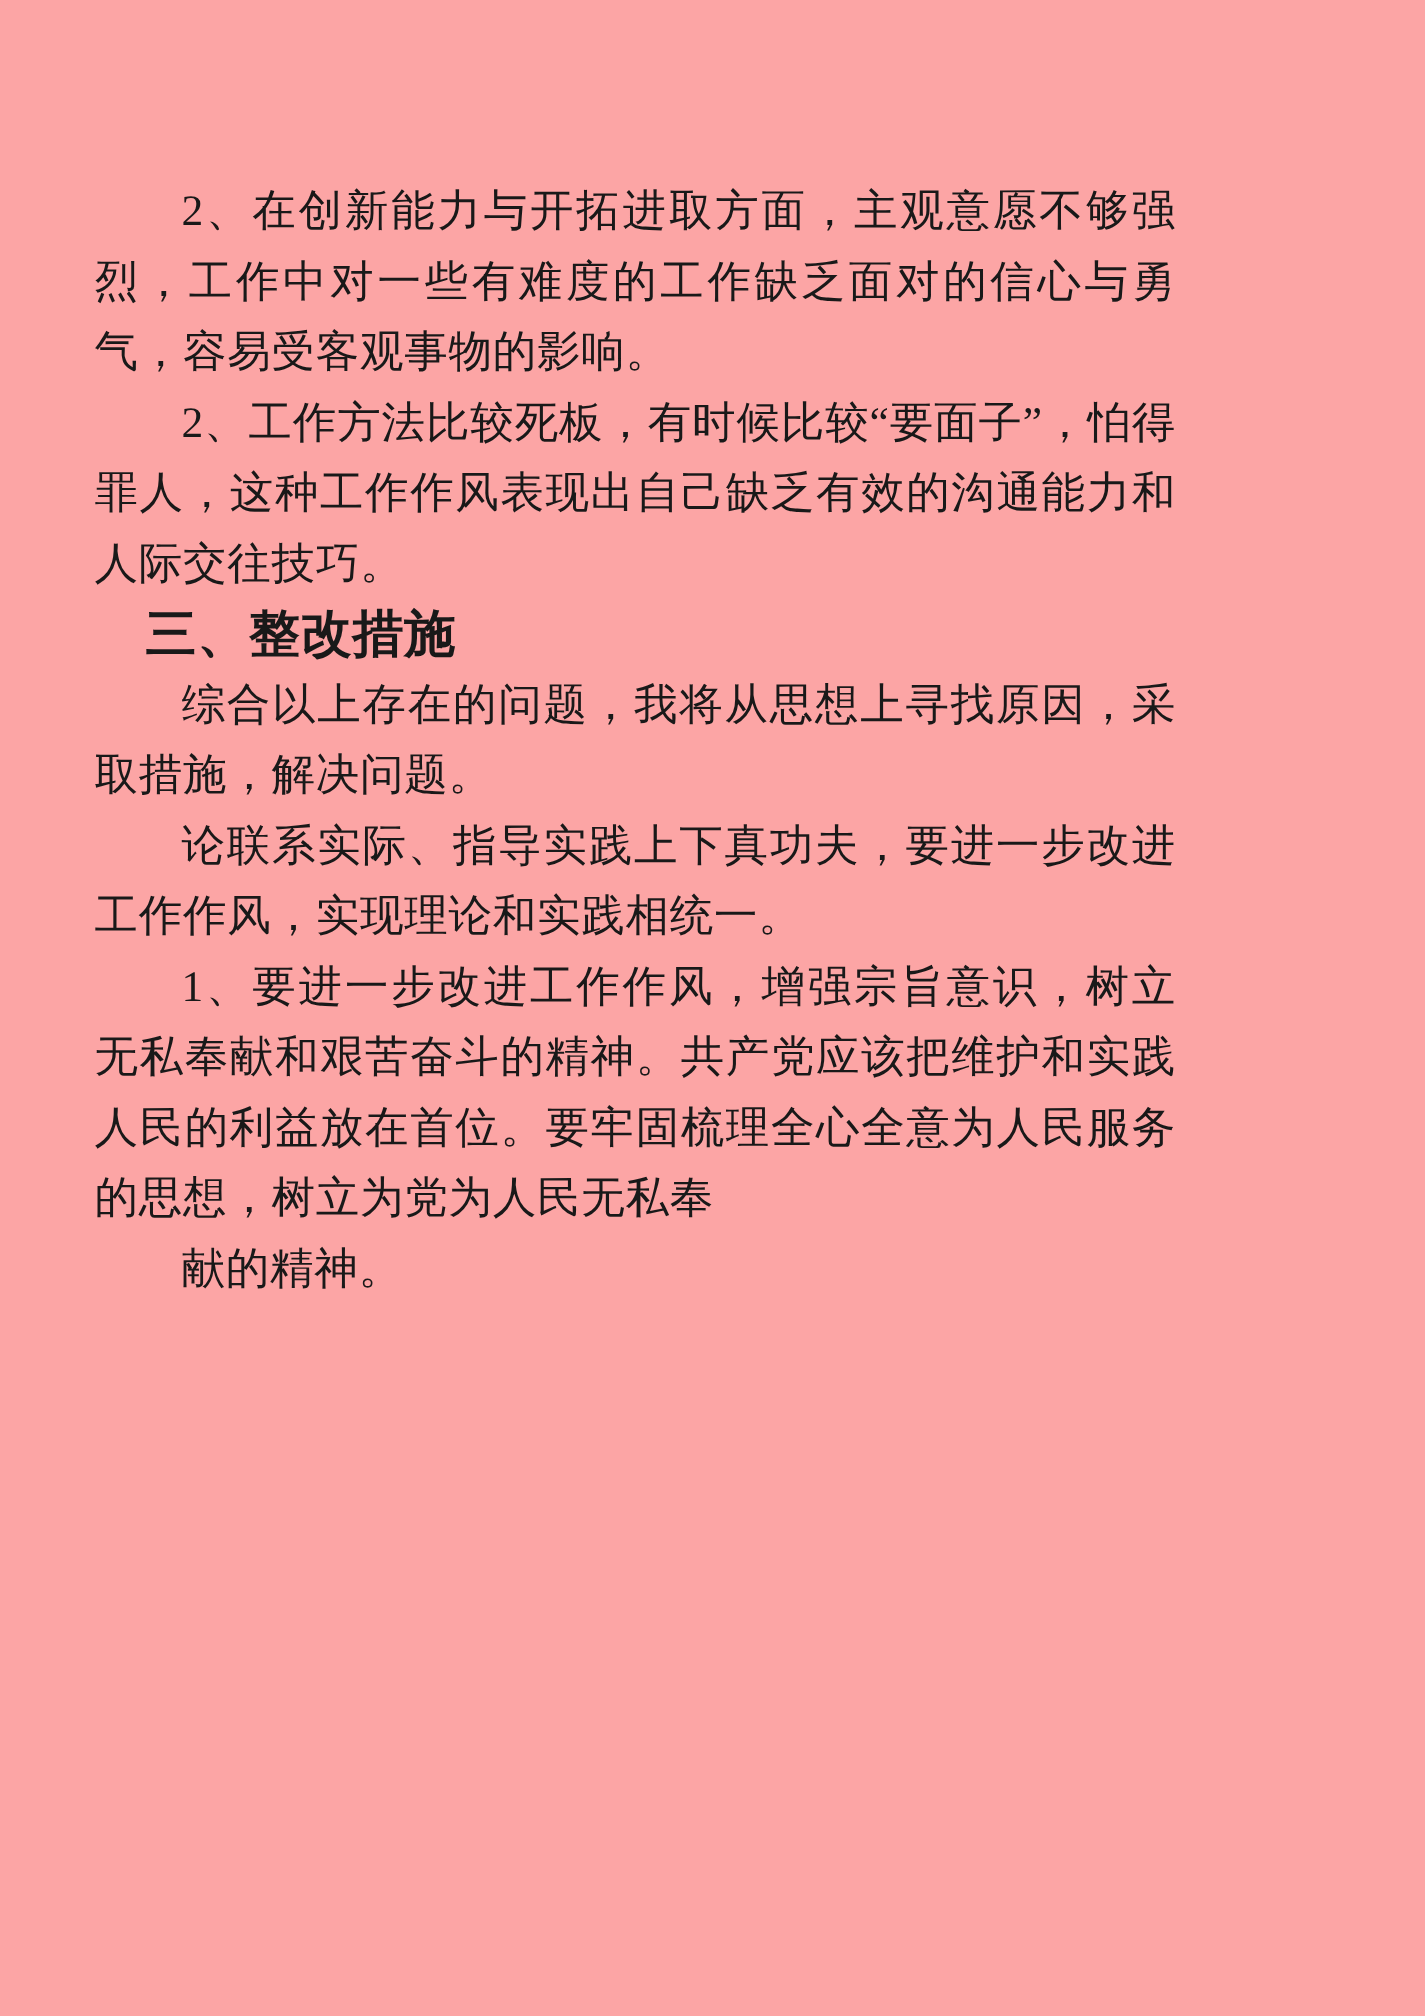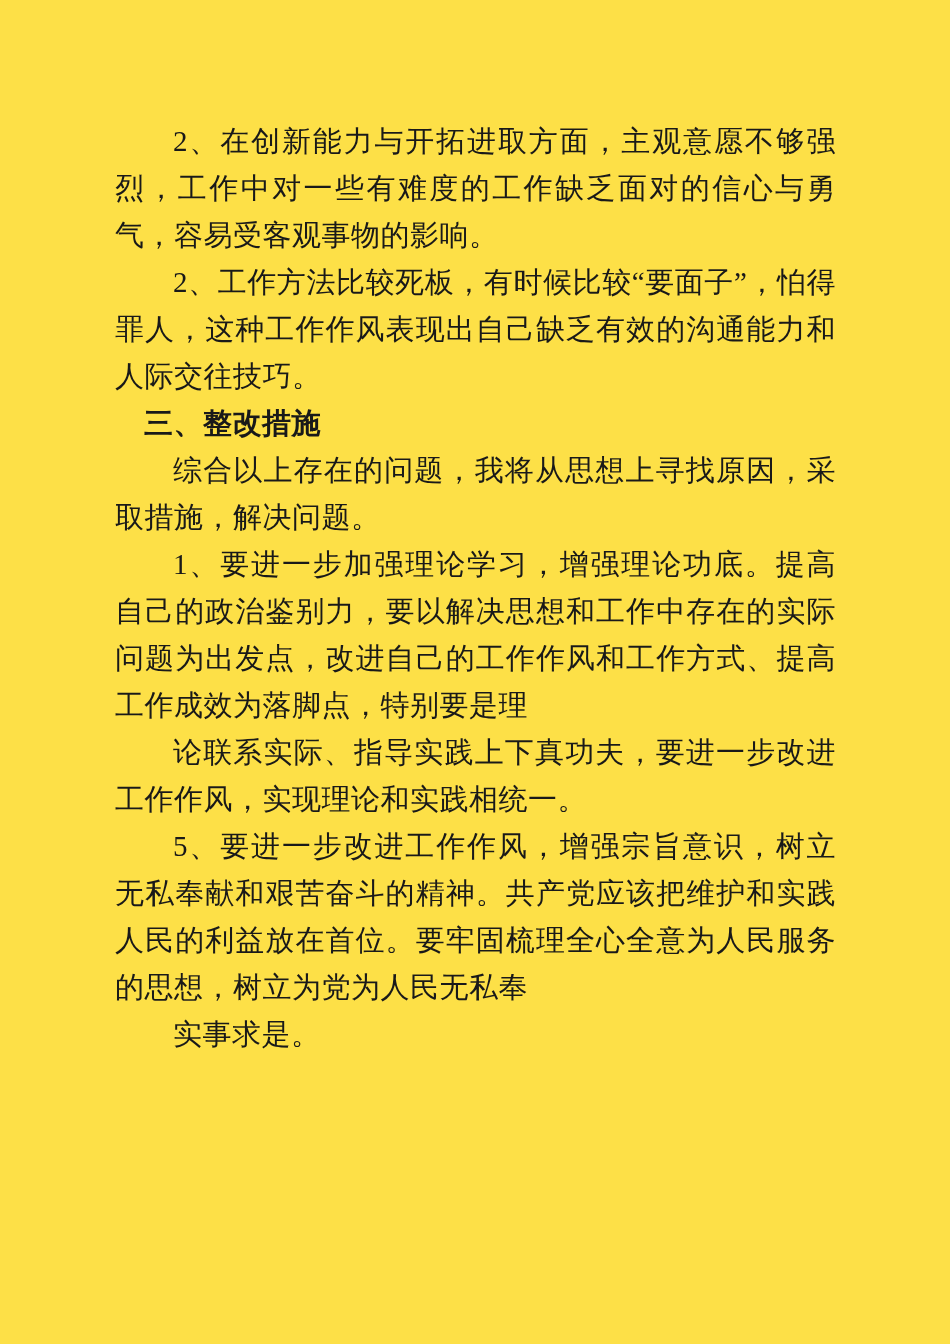--- a/index.html
+++ b/index.html
@@ -4,56 +4,55 @@
 <style>
   html, body {
     margin: 0;
     padding: 0;
     background: #ffffff;
   }
   .page {
     position: relative;
     width: 950px;
     height: 1344px;
-    background: #fde047;
+    background: #fca5a5;
     box-sizing: border-box;
-    padding: 118px 114px 0 115px;
+    padding: 118px 114px 0 63px;
     overflow: hidden;
     font-family: "Liberation Serif", "DejaVu Serif", serif;
     color: #191919;
   }
   .doc-body {
     width: 721px;
   }
   .para {
     margin: 0;
     font-size: 29px;
     line-height: 47px;
     text-align: justify;
     text-justify: inter-ideograph;
     text-indent: 2em;
     letter-spacing: 0.5px;
     word-break: break-all;
   }
   .heading {
     margin: 0;
-    font-size: 29px;
+    font-size: 34px;
     line-height: 47px;
     font-weight: bold;
     text-indent: 1em;
     letter-spacing: 0.5px;
   }
 </style>
 </head>
 <body>
 
 <div class="page">
   <div class="doc-body">
     <p class="para">2、在创新能力与开拓进取方面，主观意愿不够强烈，工作中对一些有难度的工作缺乏面对的信心与勇气，容易受客观事物的影响。</p>
     <p class="para">2、工作方法比较死板，有时候比较“要面子”，怕得罪人，这种工作作风表现出自己缺乏有效的沟通能力和人际交往技巧。</p>
     <p class="heading">三、整改措施</p>
     <p class="para">综合以上存在的问题，我将从思想上寻找原因，采取措施，解决问题。</p>
-    <p class="para">1、要进一步加强理论学习，增强理论功底。提高自己的政治鉴别力，要以解决思想和工作中存在的实际问题为出发点，改进自己的工作作风和工作方式、提高工作成效为落脚点，特别要是理</p>
     <p class="para">论联系实际、指导实践上下真功夫，要进一步改进工作作风，实现理论和实践相统一。</p>
-    <p class="para">5、要进一步改进工作作风，增强宗旨意识，树立无私奉献和艰苦奋斗的精神。共产党应该把维护和实践人民的利益放在首位。要牢固梳理全心全意为人民服务的思想，树立为党为人民无私奉</p>
-    <p class="para">实事求是。</p>
+    <p class="para">1、要进一步改进工作作风，增强宗旨意识，树立无私奉献和艰苦奋斗的精神。共产党应该把维护和实践人民的利益放在首位。要牢固梳理全心全意为人民服务的思想，树立为党为人民无私奉</p>
+    <p class="para">献的精神。</p>
   </div>
 </div>
 
 </body></html>

